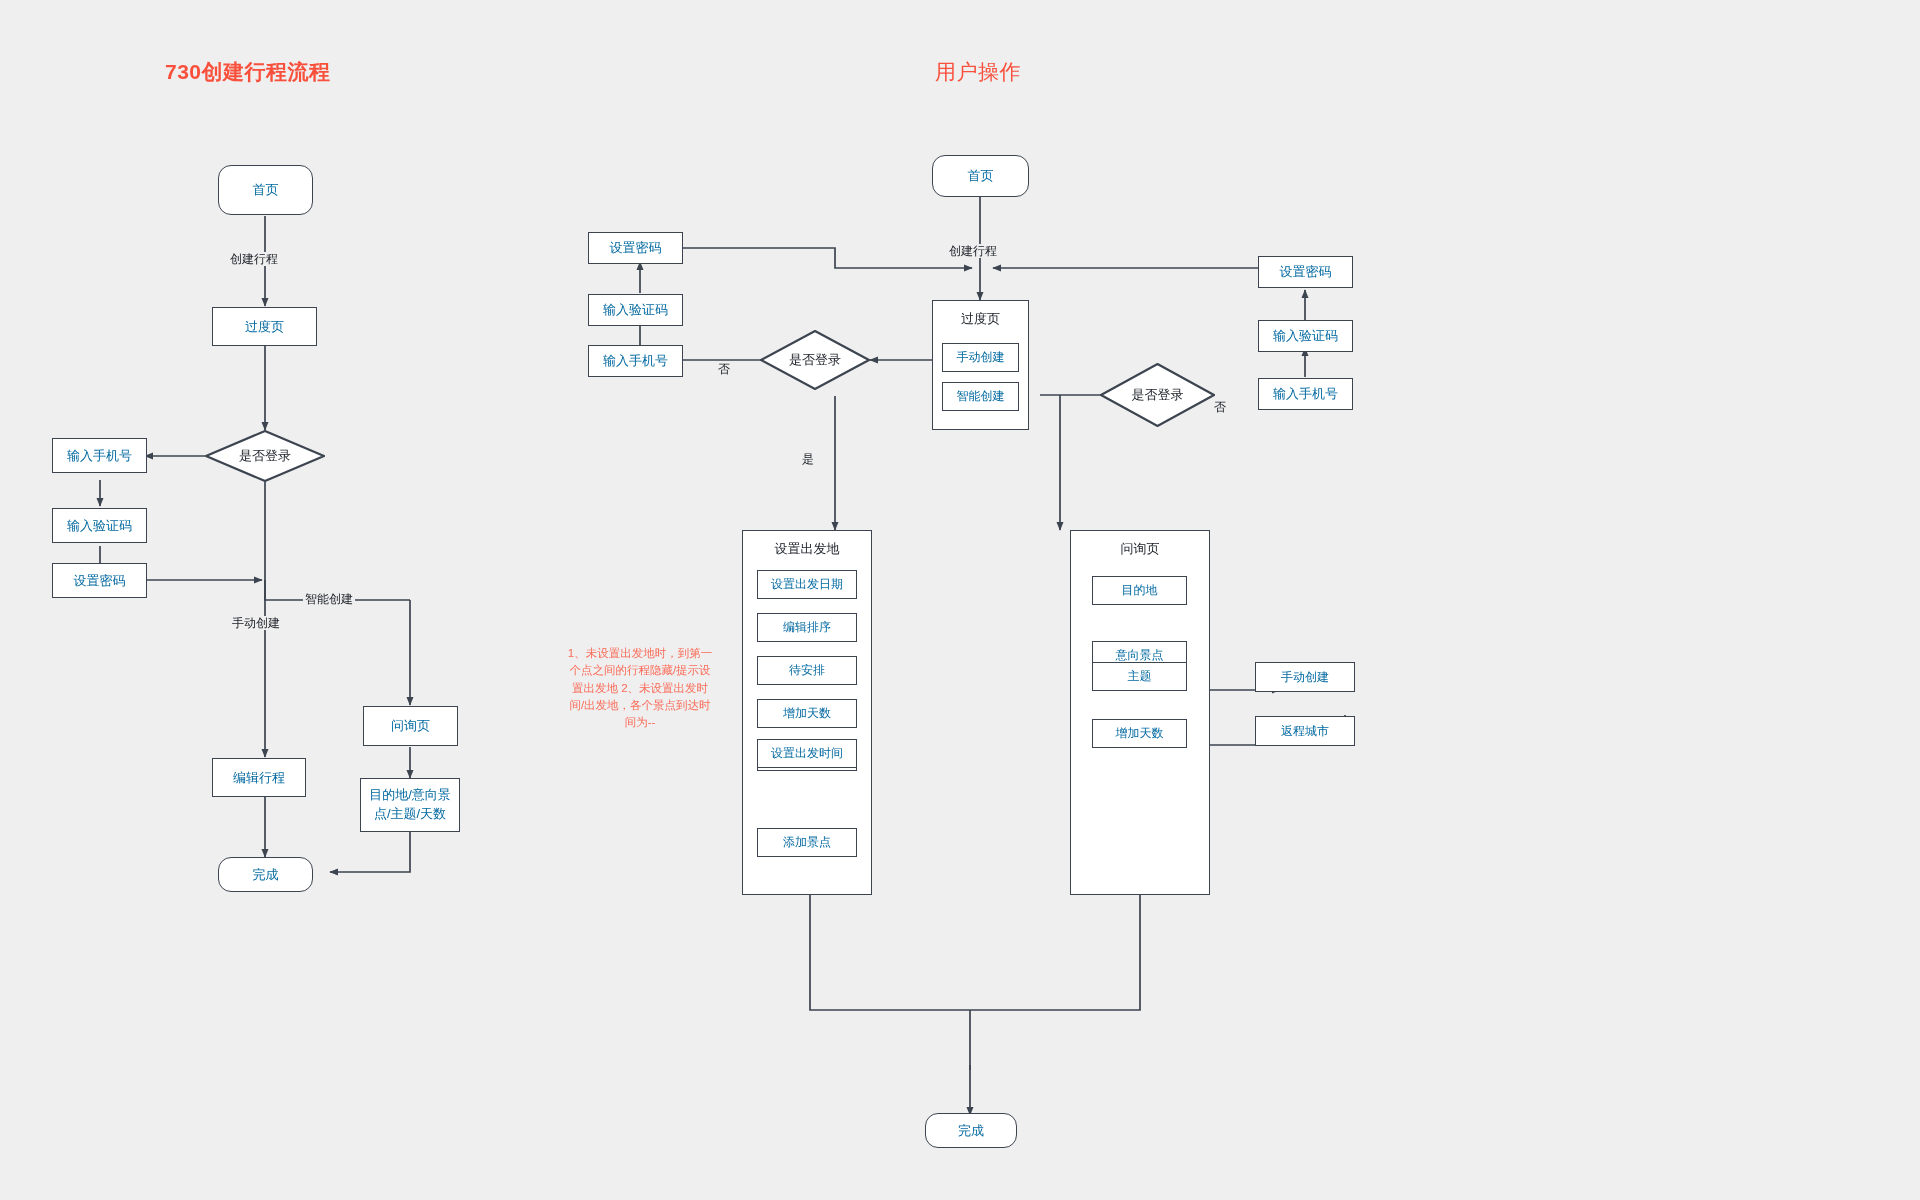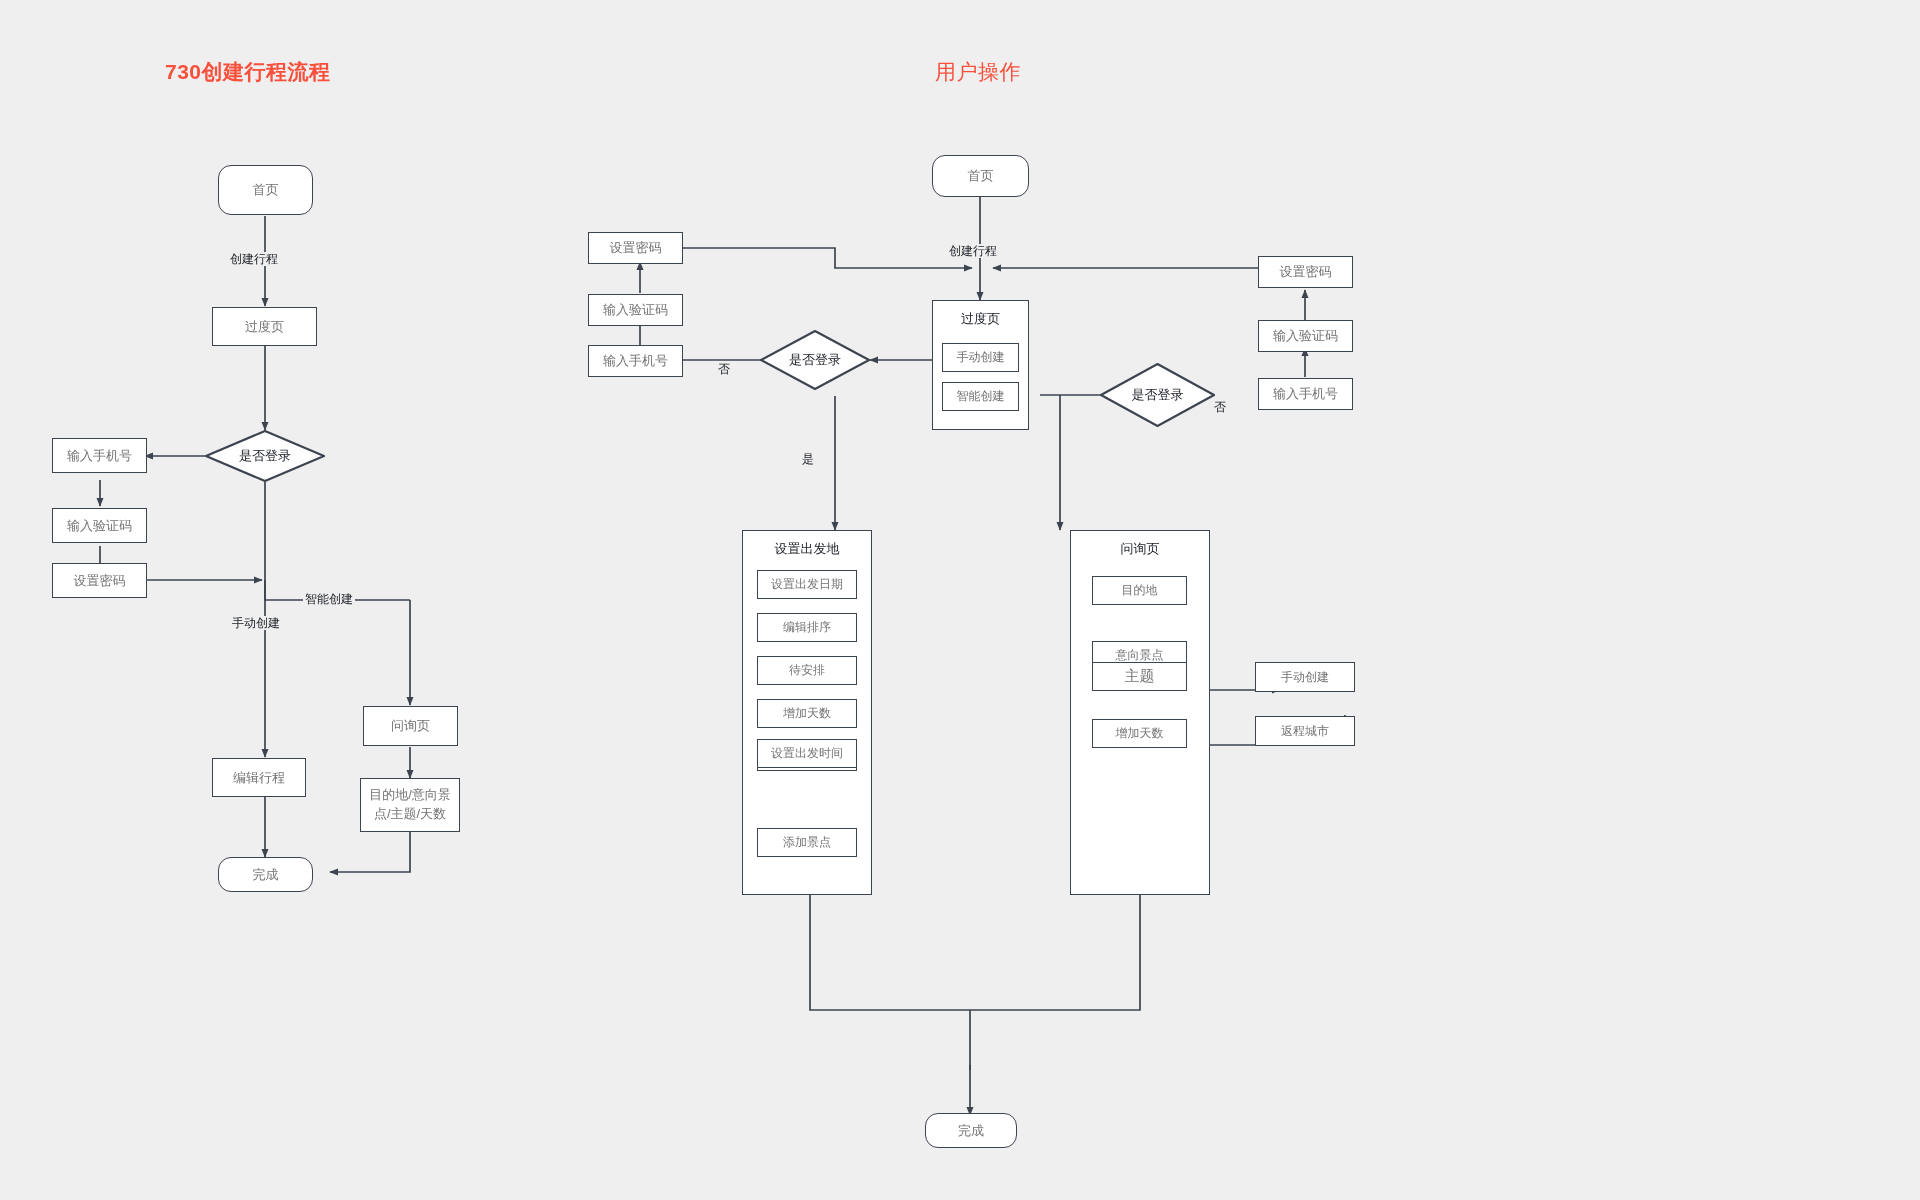--- a/index.html
+++ b/index.html
@@ -18,21 +18,21 @@
     white-space:nowrap;
     letter-spacing:0.5px;
   }
   .node{
     position:absolute;
     background:#ffffff;
     border:1.6px solid #3c4450;
     box-sizing:border-box;
     display:flex;align-items:center;justify-content:center;
     text-align:center;
-    color:#737373;
+    color:#0369a1;
     font-size:13px;
     line-height:1.35;
   }
   .node.rounded{border-radius:13px;}
   .node.multiline{line-height:1.45;padding:2px 3px;}
   .group{
     position:absolute;
     background:#ffffff;
     border:1.6px solid #3c4450;
     box-sizing:border-box;
@@ -144,20 +144,21 @@
   <div class="elabel" style="left:230px;top:616px;">手动创建</div>
   <div class="elabel" style="left:303px;top:592px;">智能创建</div>
 
   <div class="node" style="left:363px;top:706px;width:95px;height:40px;">问询页</div>
   <div class="node multiline" style="left:360px;top:778px;width:100px;height:54px;">目的地/意向景点/主题/天数</div>
 
   <div class="node" style="left:212px;top:758px;width:94px;height:39px;">编辑行程</div>
 
   <div class="node rounded" style="left:218px;top:857px;width:95px;height:35px;">完成</div>
 
+  <div class="note" style="left:565px;top:645px;">1、未设置出发地时，到第一个点之间的行程隐藏/提示设置出发地 2、未设置出发时间/出发地，各个景点到达时间为--</div>
 
   <div class="node rounded" style="left:932px;top:155px;width:97px;height:42px;">首页</div>
 
   <div class="elabel" style="left:947px;top:244px;">创建行程</div>
 
   <div class="group" style="left:932px;top:300px;width:97px;height:130px;">
     <div class="group-title">过度页</div>
   </div>
   <div class="node" style="left:942px;top:343px;width:77px;height:29px;font-size:12px;">手动创建</div>
   <div class="node" style="left:942px;top:382px;width:77px;height:29px;font-size:12px;">智能创建</div>
@@ -196,21 +197,21 @@
   <div class="node" style="left:757px;top:699px;width:100px;height:29px;font-size:12px;">增加天数</div>
   <div class="node" style="left:757px;top:742px;width:100px;height:29px;font-size:12px;">设置出发地</div>
   <div class="node" style="left:757px;top:739px;width:100px;height:29px;font-size:12px;">设置出发时间</div>
   <div class="node" style="left:757px;top:828px;width:100px;height:29px;font-size:12px;">添加景点</div>
 
   <div class="group" style="left:1070px;top:530px;width:140px;height:365px;">
     <div class="group-title">问询页</div>
   </div>
   <div class="node" style="left:1092px;top:576px;width:95px;height:29px;font-size:12px;">目的地</div>
   <div class="node" style="left:1092px;top:641px;width:95px;height:29px;font-size:12px;">意向景点</div>
-  <div class="node" style="left:1092px;top:662px;width:95px;height:29px;font-size:15px;">主题</div>
+  <div class="node" style="left:1092px;top:662px;width:95px;height:29px;font-size:12px;">主题</div>
   <div class="node" style="left:1092px;top:719px;width:95px;height:29px;font-size:12px;">增加天数</div>
 
   <div class="node" style="left:1255px;top:662px;width:100px;height:30px;font-size:12px;">手动创建</div>
   <div class="node" style="left:1255px;top:716px;width:100px;height:30px;font-size:12px;">返程城市</div>
 
   <div class="node rounded" style="left:925px;top:1113px;width:92px;height:35px;">完成</div>
 
 </div>
 
 </body></html>

